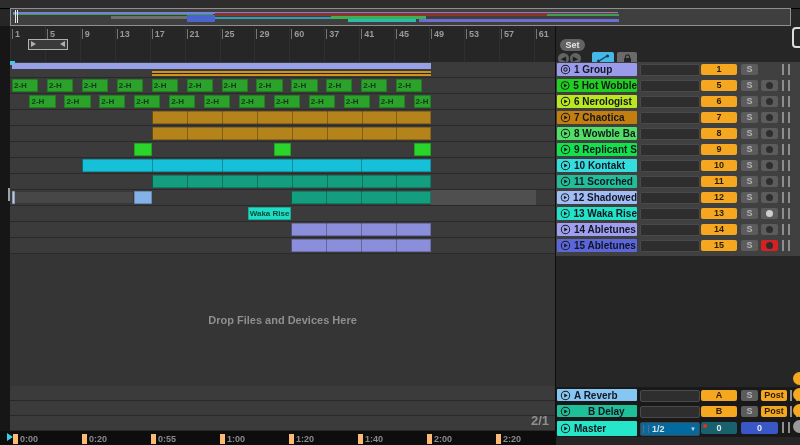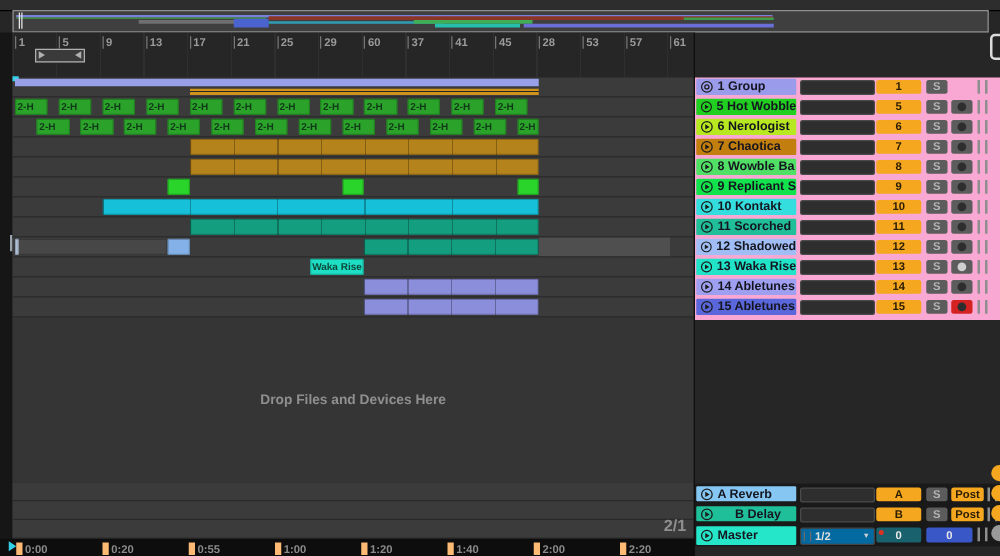--- a/index.html
+++ b/index.html
@@ -50,21 +50,21 @@
   #panel-header{left:556px;top:26px;width:244px;height:36px;background:#262626;}
   #set-button{position:absolute;left:4px;top:13px;width:25px;height:12px;background:#636363;border-radius:6px;
         color:#e6e6e6;font-size:9px;font-weight:bold;text-align:center;line-height:12px;}
   .navbtn{position:absolute;top:27px;width:11px;height:11px;border-radius:50%;background:#636363;
         color:#1e1e1e;font-size:7px;text-align:center;line-height:11px;}
   #draw-btn{position:absolute;left:36px;top:26px;width:22px;height:13px;background:#45b8e8;border-radius:2px;
         display:flex;align-items:center;justify-content:center;}
   #lock-btn{position:absolute;left:61px;top:26px;width:20px;height:13px;background:#6a6a6a;border-radius:2px;
         display:flex;align-items:center;justify-content:center;}
   #corner-box{left:792px;top:27px;width:14px;height:17px;border:2px solid #dcdcdc;border-radius:4px;}
-  #track-headers{left:556px;top:62px;width:244px;height:194px;background:#f9a8d4;}
+  #track-headers{left:556px;top:62px;width:244px;height:194px;background:#404040;}
   #panel-mid{left:556px;top:256px;width:244px;height:131px;background:#262626;}
   #return-headers{left:556px;top:387px;width:244px;height:50px;background:#191919;}
   .hrow{position:absolute;left:0;width:244px;}
   .tname{position:absolute;left:1px;top:1px;width:80px;height:13px;border-radius:1px;display:flex;
         align-items:center;gap:3px;padding-left:3px;font-size:10px;font-weight:bold;color:#15151f;
         box-sizing:border-box;overflow:hidden;white-space:nowrap;}
   .tinput{position:absolute;left:84px;top:2px;width:58px;height:10px;background:#2e2e2e;
         border:1px solid #4a4a4a;border-radius:2px;}
   .tnum{position:absolute;left:145px;top:2px;width:36px;height:11px;background:#f5a71f;border-radius:2px;
         font-size:9px;font-weight:bold;color:#2a1d04;text-align:center;line-height:11px;}
@@ -121,21 +121,21 @@
       <span class="bnum" style="left: 71.84px;">9</span>
       <span class="bnum" style="left: 106.76px;">13</span>
       <span class="bnum" style="left: 141.68px;">17</span>
       <span class="bnum" style="left: 176.6px;">21</span>
       <span class="bnum" style="left: 211.52px;">25</span>
       <span class="bnum" style="left: 246.44px;">29</span>
       <span class="bnum" style="left: 281.36px;">60</span>
       <span class="bnum" style="left: 316.28px;">37</span>
       <span class="bnum" style="left: 351.2px;">41</span>
       <span class="bnum" style="left: 386.12px;">45</span>
-      <span class="bnum" style="left: 421.04px;">28</span>
+      <span class="bnum" style="left: 421.04px;">49</span>
       <span class="bnum" style="left: 455.96px;">53</span>
       <span class="bnum" style="left: 490.88px;">57</span>
       <span class="bnum" style="left: 525.8px;">61</span>
     </div>
 
   <div class="abs" id="rows">
       <div class="trow lane-grid">
         <div style="position: absolute; left: 0px; top: -1px; width: 5px; height: 4px; background: rgb(53, 208, 232);"></div>
         <div style="position: absolute; left: 2px; top: 1px; width: 419.04px; height: 6px; background: rgb(152, 160, 232);"></div>
         <div style="position: absolute; left: 141.68px; top: 9px; width: 279.36px; height: 5px; background: linear-gradient(rgb(207, 146, 27) 0px, rgb(207, 146, 27) 2px, rgba(0, 0, 0, 0.35) 2px, rgba(0, 0, 0, 0.35) 3px, rgb(207, 146, 27) 3px, rgb(207, 146, 27) 5px);"></div>
@@ -222,20 +222,38 @@
       <span class="tlab" style="left: 151px;">0:55</span>
       <span class="tlab" style="left: 220px;">1:00</span>
       <span class="tlab" style="left: 289px;">1:20</span>
       <span class="tlab" style="left: 358px;">1:40</span>
       <span class="tlab" style="left: 427px;">2:00</span>
       <span class="tlab" style="left: 496px;">2:20</span>
     </div>
 
   <div class="abs" id="panel-divider"></div>
 
+  <div class="abs" id="panel-header">
+    <div id="set-button">Set</div>
+    <div class="navbtn" style="left:2px;">◀</div>
+    <div class="navbtn" style="left:14px;">▶</div>
+    <div id="draw-btn">
+      <svg width="14" height="9" viewBox="0 0 14 9">
+        <line x1="3" y1="7" x2="11" y2="2" stroke="#14414e" stroke-width="1.4"></line>
+        <circle cx="2.5" cy="7" r="1.6" fill="#14414e"></circle>
+          <circle cx="11.5" cy="2" r="1.6" fill="#14414e"></circle>
+      </svg>
+    </div>
+    <div id="lock-btn">
+      <svg width="9" height="10" viewBox="0 0 9 10">
+        <rect x="1" y="4" width="7" height="5" rx="0.8" fill="#242424"></rect>
+        <path d="M2.5 4 V2.8 a2 2 0 0 1 4 0 V4" fill="none" stroke="#242424" stroke-width="1.2"></path>
+      </svg>
+    </div>
+  </div>
   <div class="abs" id="corner-box"></div>
 
   <div class="abs" id="track-headers">
       <div class="hrow" style="top: 0px; height: 15px;">
         <div class="tname" style="background: rgb(155, 155, 236); height: 13px;">
           <svg width="11" height="11" viewBox="0 0 12 12">
             <circle cx="6" cy="6" r="4.6" fill="none" stroke="#1a1a1a" stroke-width="1.1"></circle>
             <circle cx="6" cy="6" r="1.8" fill="none" stroke="#1a1a1a" stroke-width="1.1"></circle>
           </svg>
           <span>1 Group</span>

